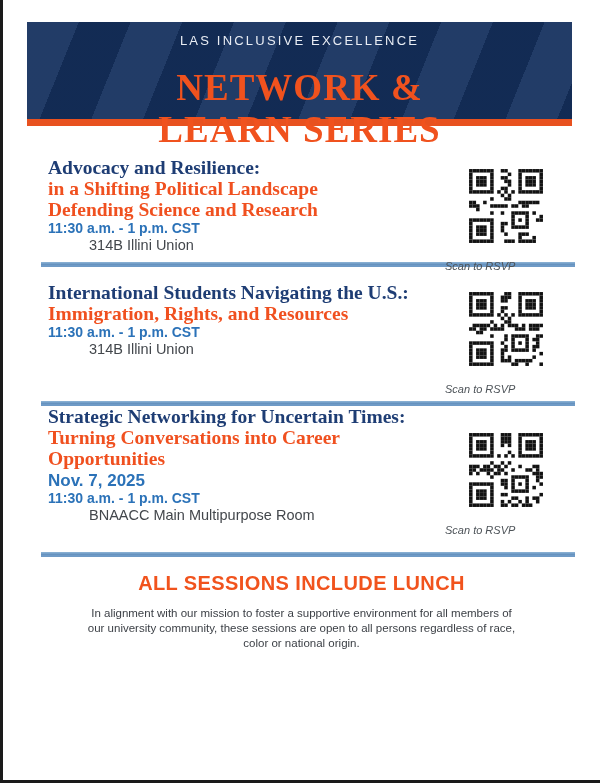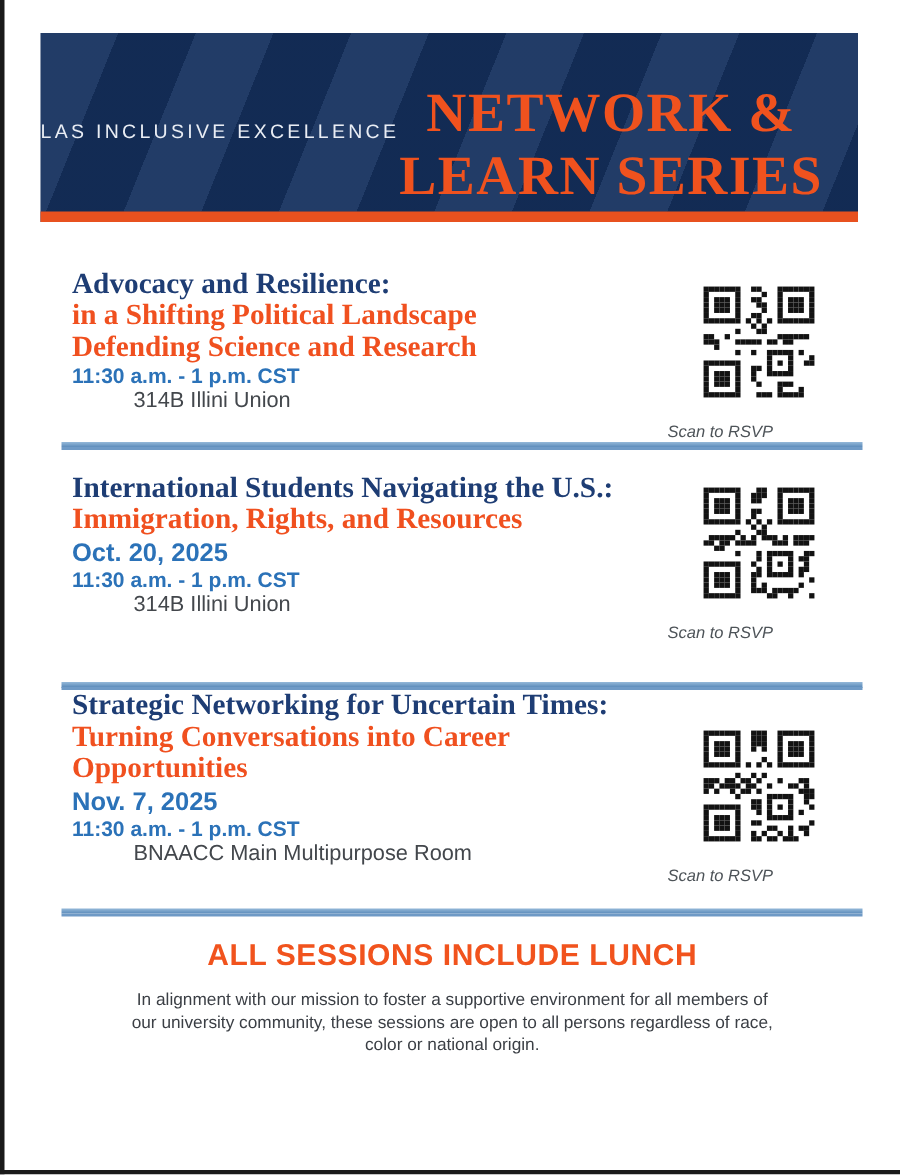--- a/index.html
+++ b/index.html
@@ -12,28 +12,29 @@
     height: 783px;
     background: #ffffff;
     border-left: 3px solid #1a1a1a;
     border-bottom: 3px solid #1a1a1a;
     overflow: hidden;
   }
 
   
   .header-banner {
     margin: 22px 28px 0 24px;
-    height: 126px;
+    height: 104px;
     background-color: #16325f;
     background-image:
       repeating-linear-gradient(112deg,
         rgba(255,255,255,0.05) 0 48px,
         rgba(6,18,44,0.22) 48px 96px);
     border-bottom: 7px solid #e8511f;
     display: flex;
+    flex-direction: column;
     align-items: center;
     justify-content: flex-start;
     padding-top: 11px;
   }
   .header-tagline {
     color: #e9edf4;
     font-size: 13px;
     letter-spacing: 2.2px;
     font-weight: 400;
   }
@@ -51,21 +52,21 @@
   
   .sessions { margin: 0 25px 0 38px; }
   .session {
     position: relative;
     border-bottom: 2px solid transparent;
     border-image: linear-gradient(to right, #6f9ac6, #6f9ac6) 1;
     background:
       linear-gradient(to bottom, rgba(0,0,0,0) calc(100% - 3px), #8fb4d6 calc(100% - 3px), #5d8cbb 100%);
   }
   .session .txt { padding-left: 7px; padding-right: 145px; }
-  .s1 { padding-top: 31px; padding-bottom: 23px; }
+  .s1 { padding-top: 31px; padding-bottom: 12px; }
   .s2 { padding-top: 15px; padding-bottom: 47px; }
   .s3 { padding-bottom: 32px; }
 
   .sess-title {
     font-family: "Liberation Serif", serif;
     font-weight: 700;
     color: #1e3d74;
     font-size: 19.5px;
     line-height: 21px;
     white-space: nowrap;
@@ -359,21 +360,20 @@
               </g>
             </svg></span>
         <div class="qr-caption">Scan to RSVP</div>
       </div>
     </div>
 
     <div class="session s2">
       <div class="txt">
         <div class="sess-title">International Students Navigating the U.S.:</div>
         <div class="sess-sub">Immigration, Rights, and Resources</div>
-        <div class="sess-date">Oct. 20, 2025</div>
         <div class="sess-time">11:30 a.m. - 1 p.m. CST</div>
         <div class="sess-loc">314B Illini Union</div>
       </div>
       <div class="qr-block">
         <span class="qr"><svg width="88" height="88" viewBox="0 0 100 100" xmlns="http://www.w3.org/2000/svg">
               <rect width="100%" height="100%" fill="#fff"></rect>
               <g fill="#121212">
                 <rect x="8" y="8" width="4" height="4"></rect>
                 <rect x="12" y="8" width="4" height="4"></rect>
                 <rect x="16" y="8" width="4" height="4"></rect>

